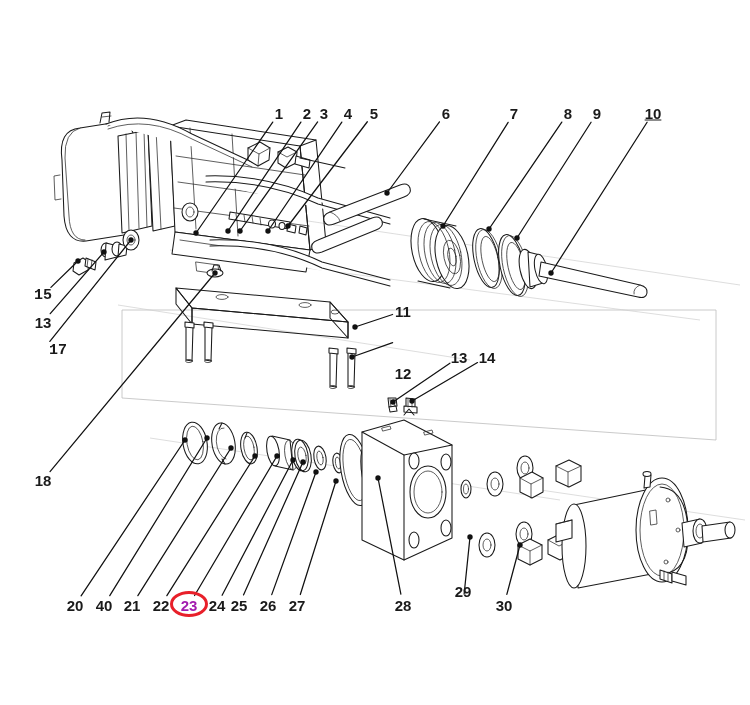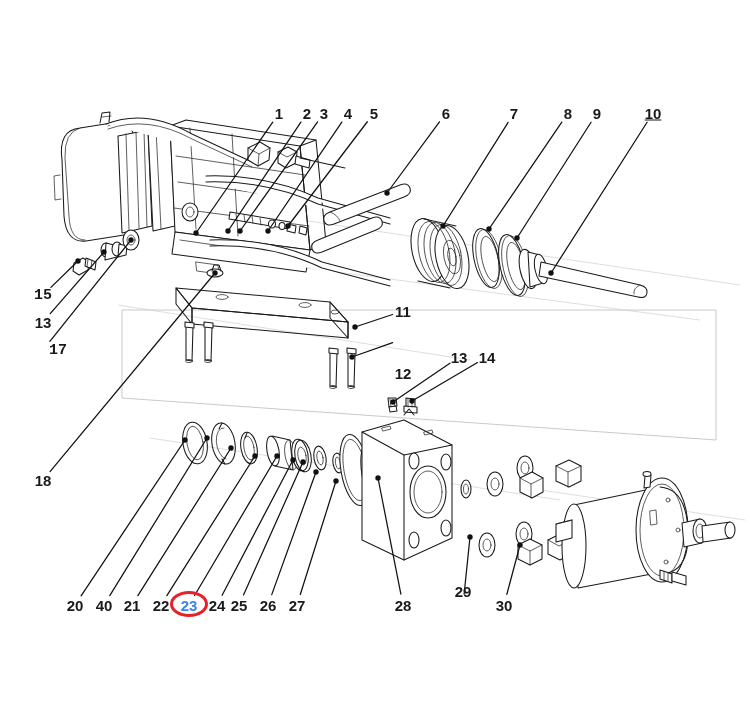--- a/index.html
+++ b/index.html
@@ -4,21 +4,21 @@
 <title>Exploded Parts Diagram</title>
 <style>
   html,body{margin:0;padding:0;background:#ffffff;}
   body{width:750px;height:705px;overflow:hidden;
        font-family:"Liberation Sans","DejaVu Sans",sans-serif;}
   #stage{position:relative;width:750px;height:705px;background:#fff;}
   #canvas{position:absolute;left:0;top:0;width:750px;height:705px;}
   .lbl{position:absolute;font-family:"Liberation Sans","DejaVu Sans",sans-serif;
        font-size:15px;font-weight:700;color:#1a1a1a;line-height:1;
        transform:translate(-50%,-50%);white-space:nowrap;letter-spacing:0px;}
-  .lbl.hi{color:#3b82f6;}
+  .lbl.hi{color:#a21caf;}
   #redring{position:absolute;border:3px solid #e8202a;border-radius:50%;
            box-sizing:border-box;transform:translate(-50%,-50%);pointer-events:none;}
 </style>
 </head>
 <body>
 
 <div id="stage">
 
   <svg id="canvas" viewBox="0 0 750 705">
     <defs>

